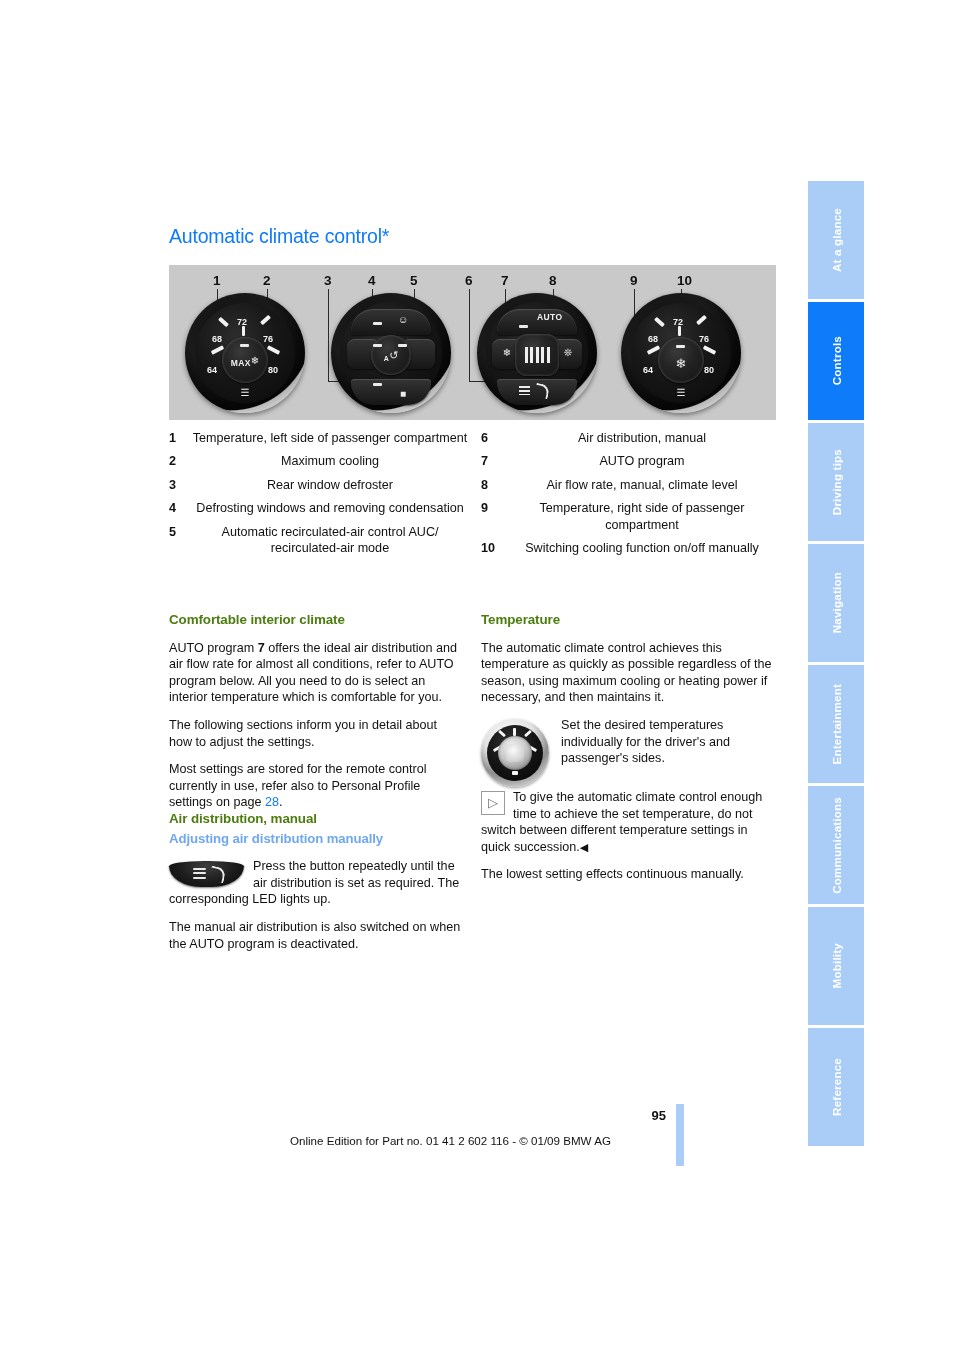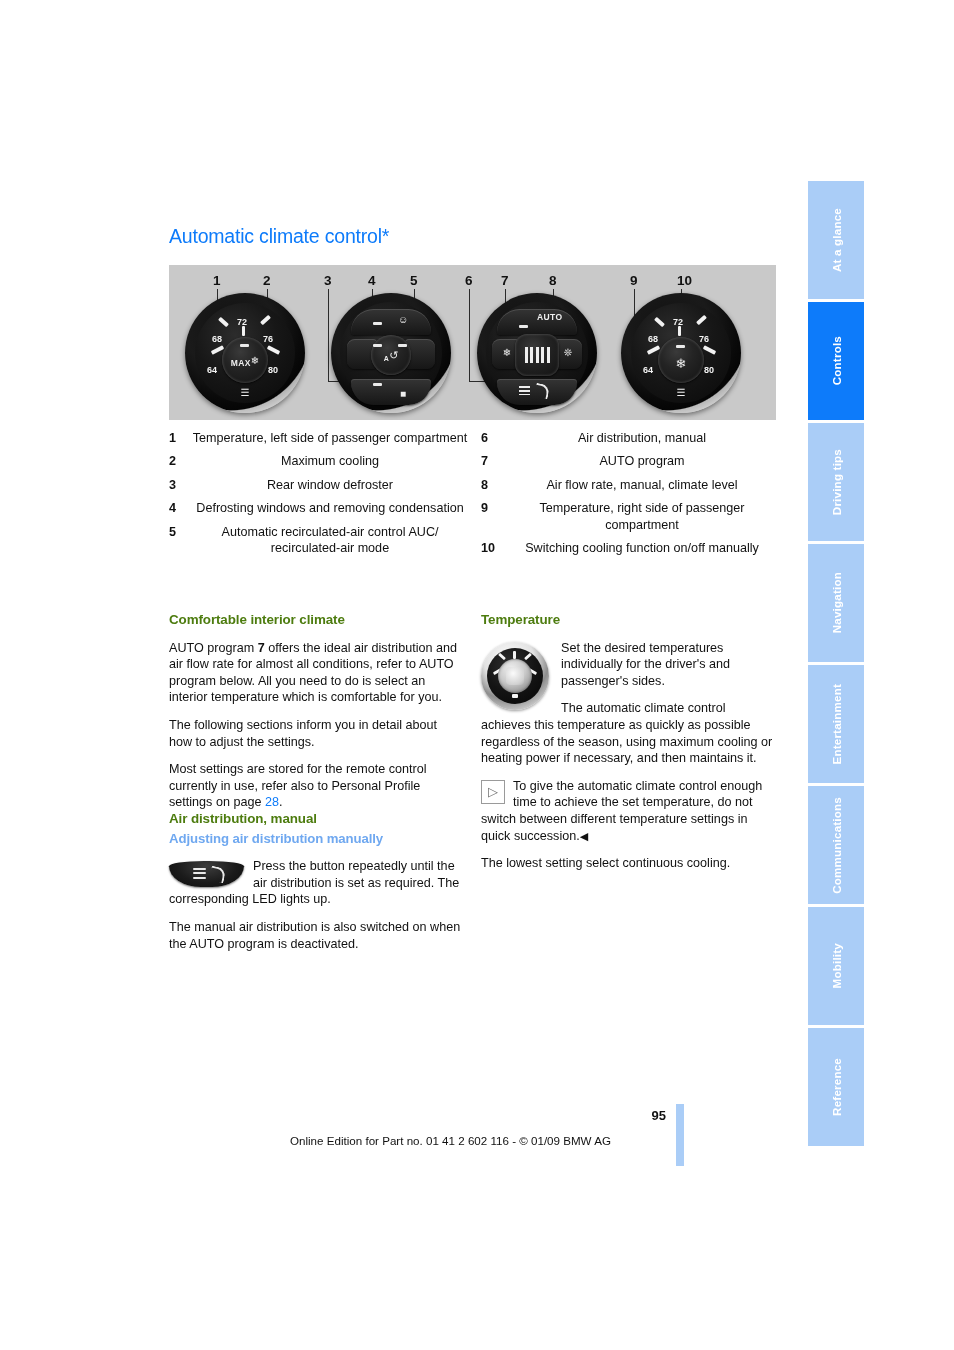--- a/index.html
+++ b/index.html
@@ -363,39 +363,39 @@
           </span>
         <span class="ad-arrow"></span>
       </span>
       <span>Press the button repeatedly until the air distribution is set as required. The corresponding LED lights up.</span>
     </p>
     <p style="clear:both;margin-top:11px;">The manual air distribution is also switched on when the AUTO program is deactivated.</p>
   </div>
 
   <div class="col col-right">
     <h2 class="sec">Temperature</h2>
+    <p>The automatic climate control achieves this temperature as quickly as possible regardless of the season, using maximum cooling or heating power if necessary, and then maintains it.</p>
     <p>
       <span class="knob-thumb">
         <span class="inner"></span>
         <span class="kt-tick" style="left:12px;top:28px;width:9px;height:3px;transform:rotate(-30deg);"></span>
         <span class="kt-tick" style="left:17px;top:13px;width:8px;height:3px;transform:rotate(42deg);"></span>
         <span class="kt-tick" style="left:43px;top:13px;width:8px;height:3px;transform:rotate(-42deg);"></span>
         <span class="kt-tick" style="left:47px;top:28px;width:9px;height:3px;transform:rotate(30deg);"></span>
         <span class="kt-tick" style="left:32px;top:9px;width:3px;height:8px;"></span>
         <span class="kt-tick" style="left:31px;top:52px;width:6px;height:4px;"></span>
         <span class="hub"></span>
       </span>
       <span>Set the desired temperatures individually for the driver's and passenger's sides.</span>
     </p>
-    <p>The automatic climate control achieves this temperature as quickly as possible regardless of the season, using maximum cooling or heating power if necessary, and then maintains it.</p>
     <p style="clear:both;">
       <span class="note-icon">▷</span>
       <span>To give the automatic climate control enough time to achieve the set temperature, do not switch between different temperature settings in quick succession.</span><span class="tri-end">◀</span>
     </p>
-    <p>The lowest setting select continuous cooling.</p>
+    <p>The lowest setting effects continuous manually.</p>
   </div>
 
   <div class="tabs">
     <div class="tab" style="height:118px;">
         <span>At a glance</span>
       </div>
     <div class="tab active" style="height:118px;">
         <span>Controls</span>
       </div>
     <div class="tab" style="height:118px;">

